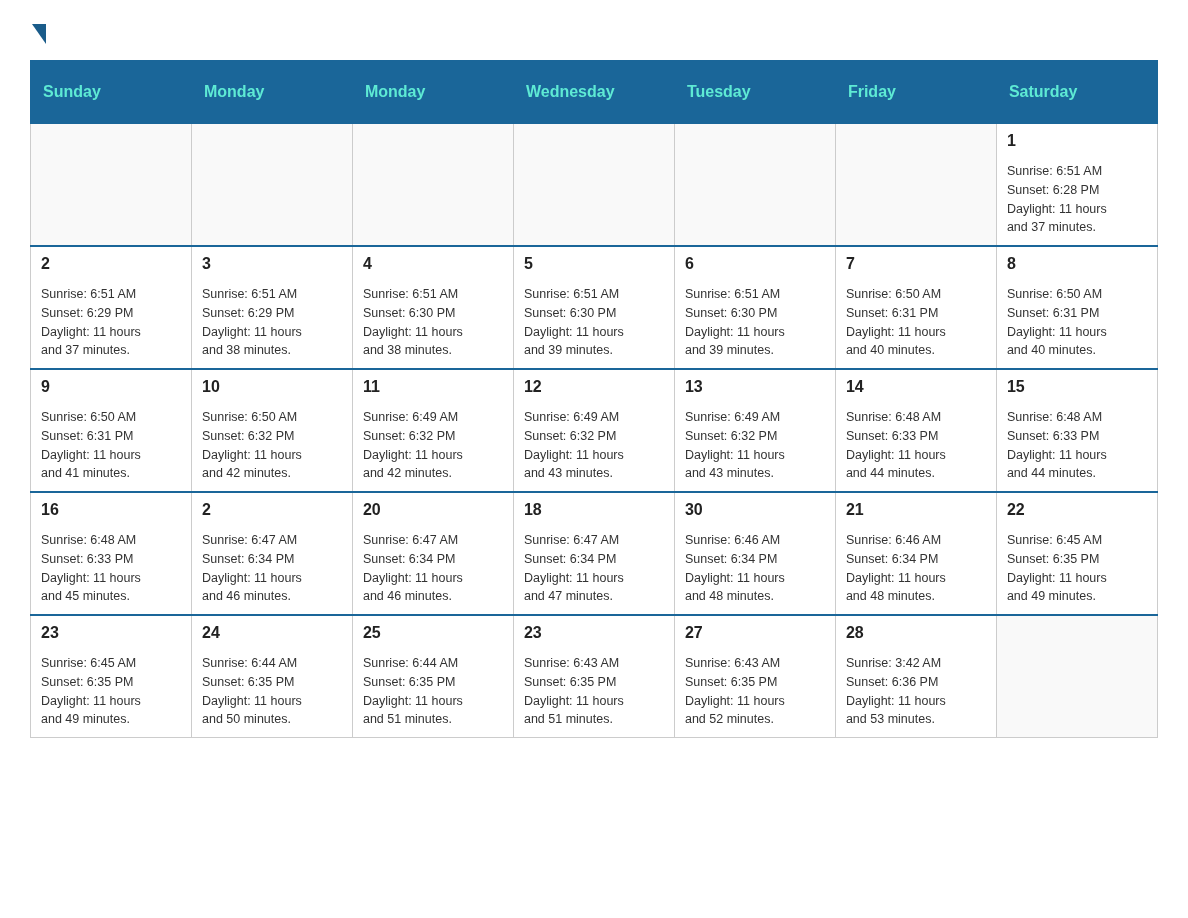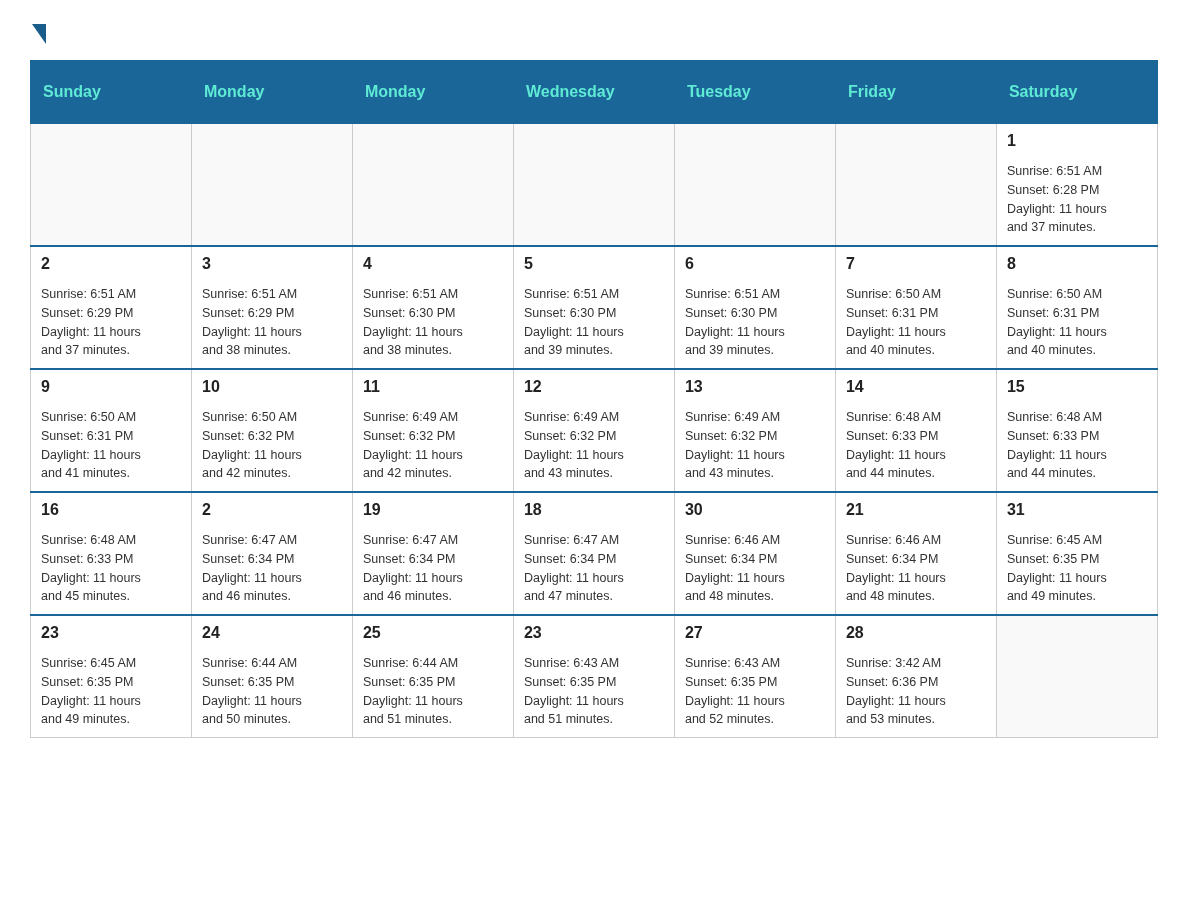--- a/index.html
+++ b/index.html
@@ -258,21 +258,21 @@
 and 45 minutes.</div>
         </td>
         <td>
           <span class="day-number">2</span>
           <div class="day-info" style="white-space: pre-line;">Sunrise: 6:47 AM
 Sunset: 6:34 PM
 Daylight: 11 hours
 and 46 minutes.</div>
         </td>
         <td>
-          <span class="day-number">19</span>
+          <span class="day-number">20</span>
           <div class="day-info" style="white-space: pre-line;">Sunrise: 6:47 AM
 Sunset: 6:34 PM
 Daylight: 11 hours
 and 46 minutes.</div>
         </td>
         <td>
           <span class="day-number">18</span>
           <div class="day-info" style="white-space: pre-line;">Sunrise: 6:47 AM
 Sunset: 6:34 PM
 Daylight: 11 hours
@@ -286,21 +286,21 @@
 and 48 minutes.</div>
         </td>
         <td>
           <span class="day-number">21</span>
           <div class="day-info" style="white-space: pre-line;">Sunrise: 6:46 AM
 Sunset: 6:34 PM
 Daylight: 11 hours
 and 48 minutes.</div>
         </td>
         <td>
-          <span class="day-number">31</span>
+          <span class="day-number">22</span>
           <div class="day-info" style="white-space: pre-line;">Sunrise: 6:45 AM
 Sunset: 6:35 PM
 Daylight: 11 hours
 and 49 minutes.</div>
         </td>
       </tr>
       <tr class="row-divider">
         <td>
           <span class="day-number">23</span>
           <div class="day-info" style="white-space: pre-line;">Sunrise: 6:45 AM

